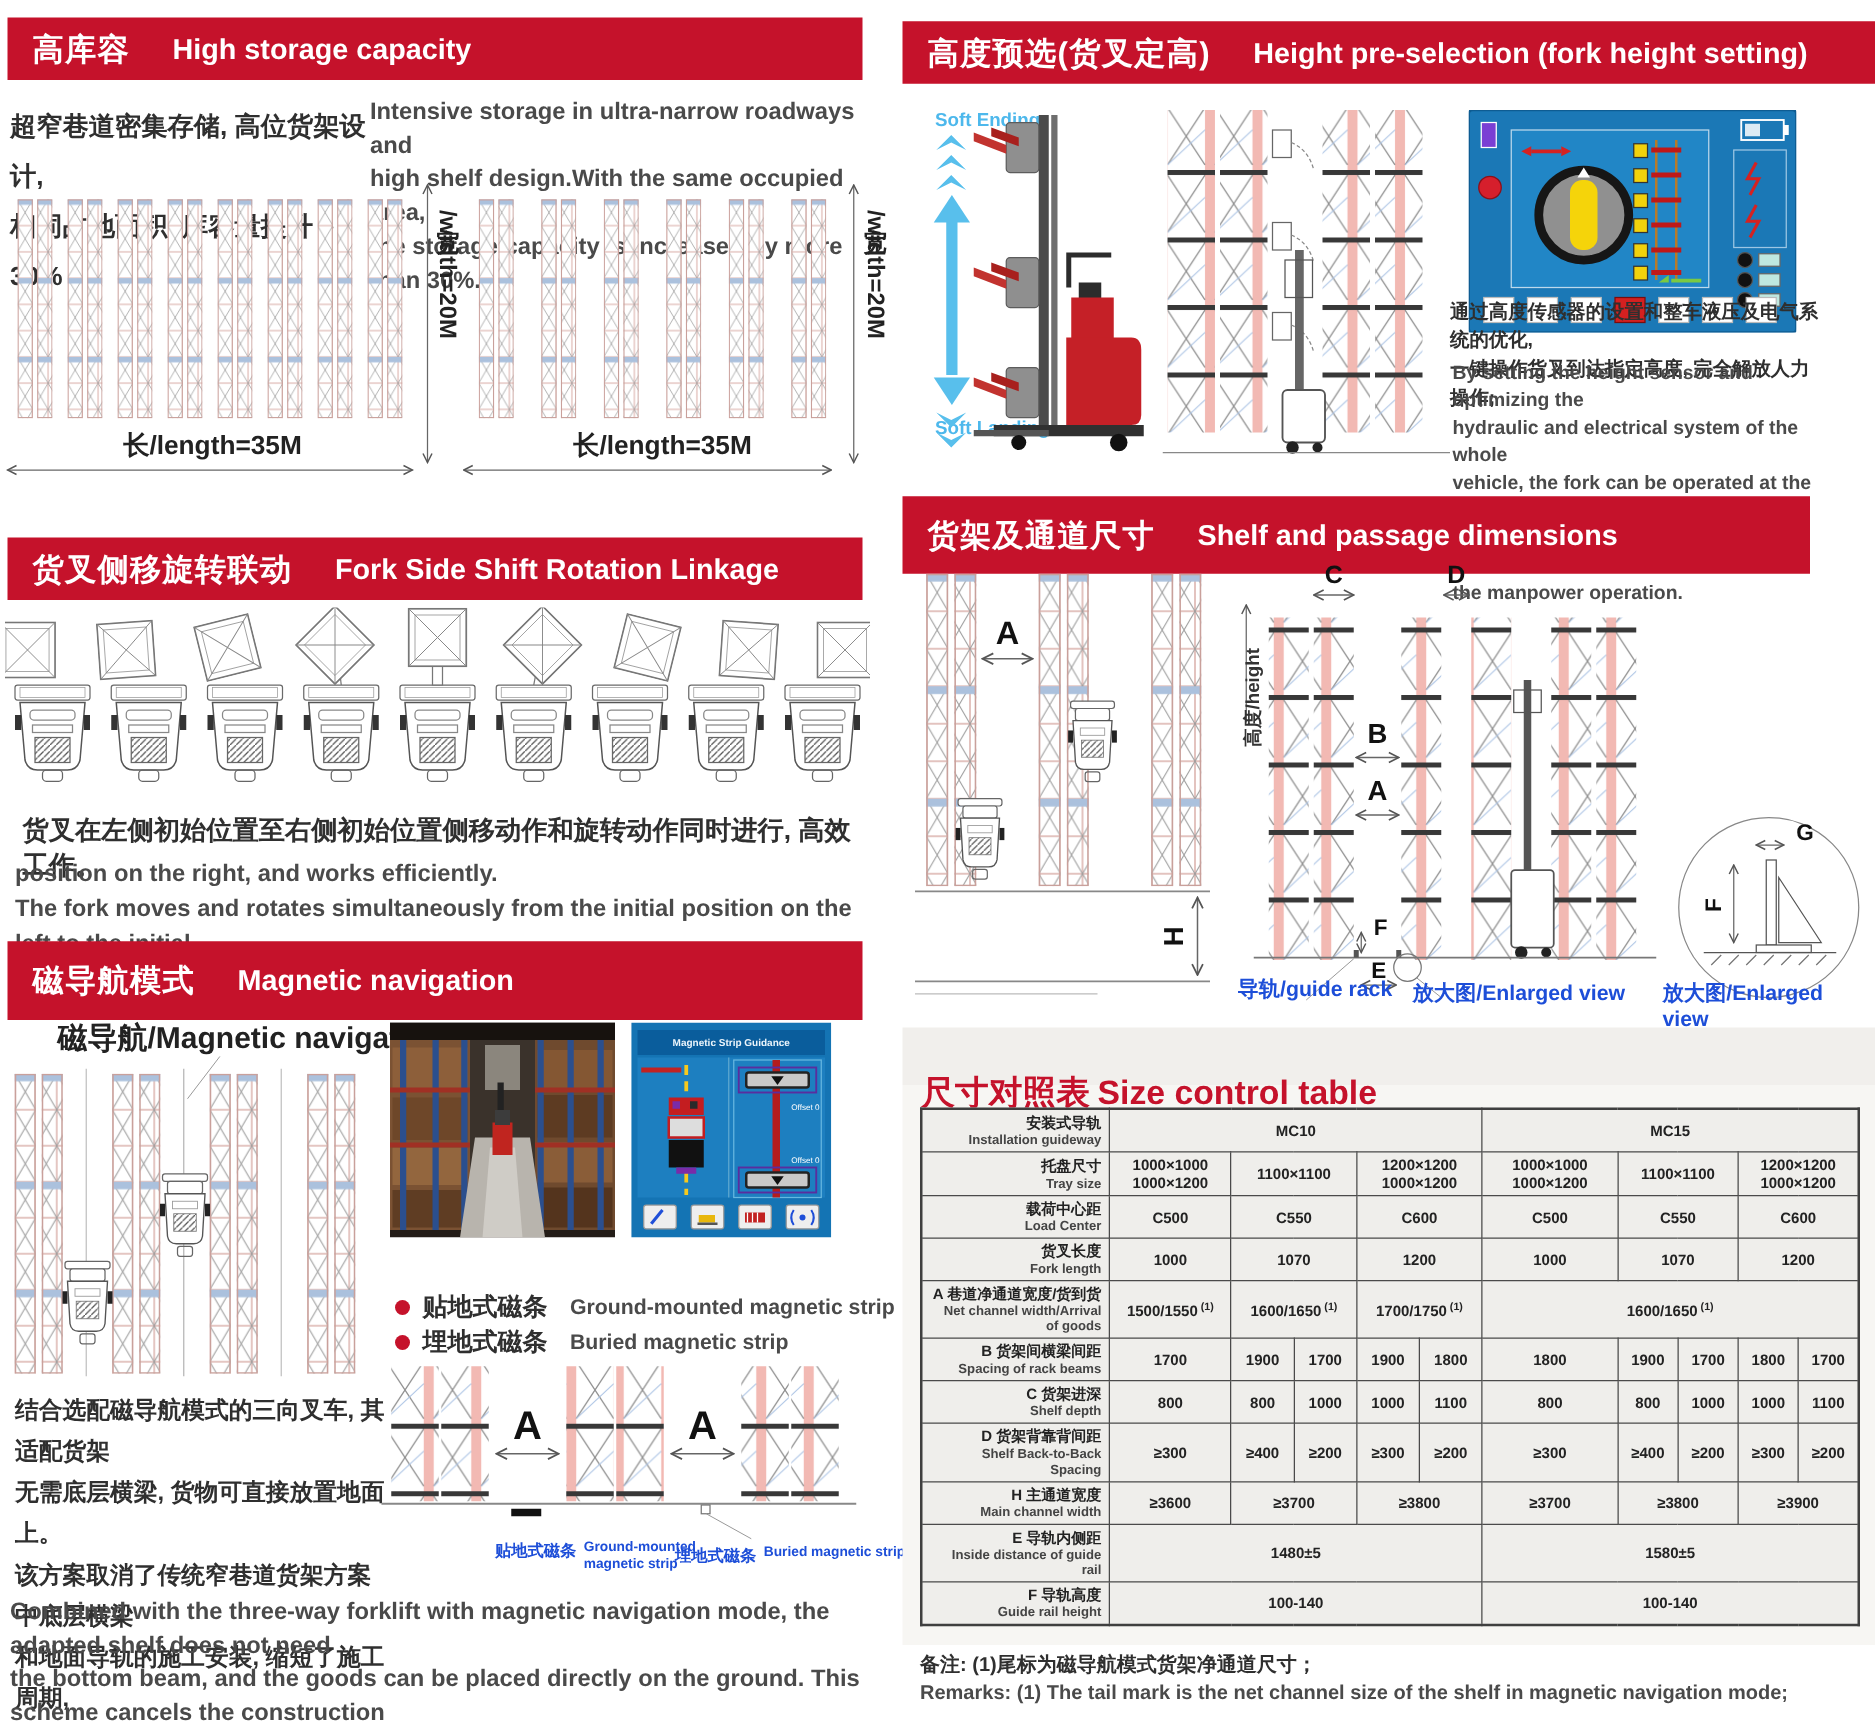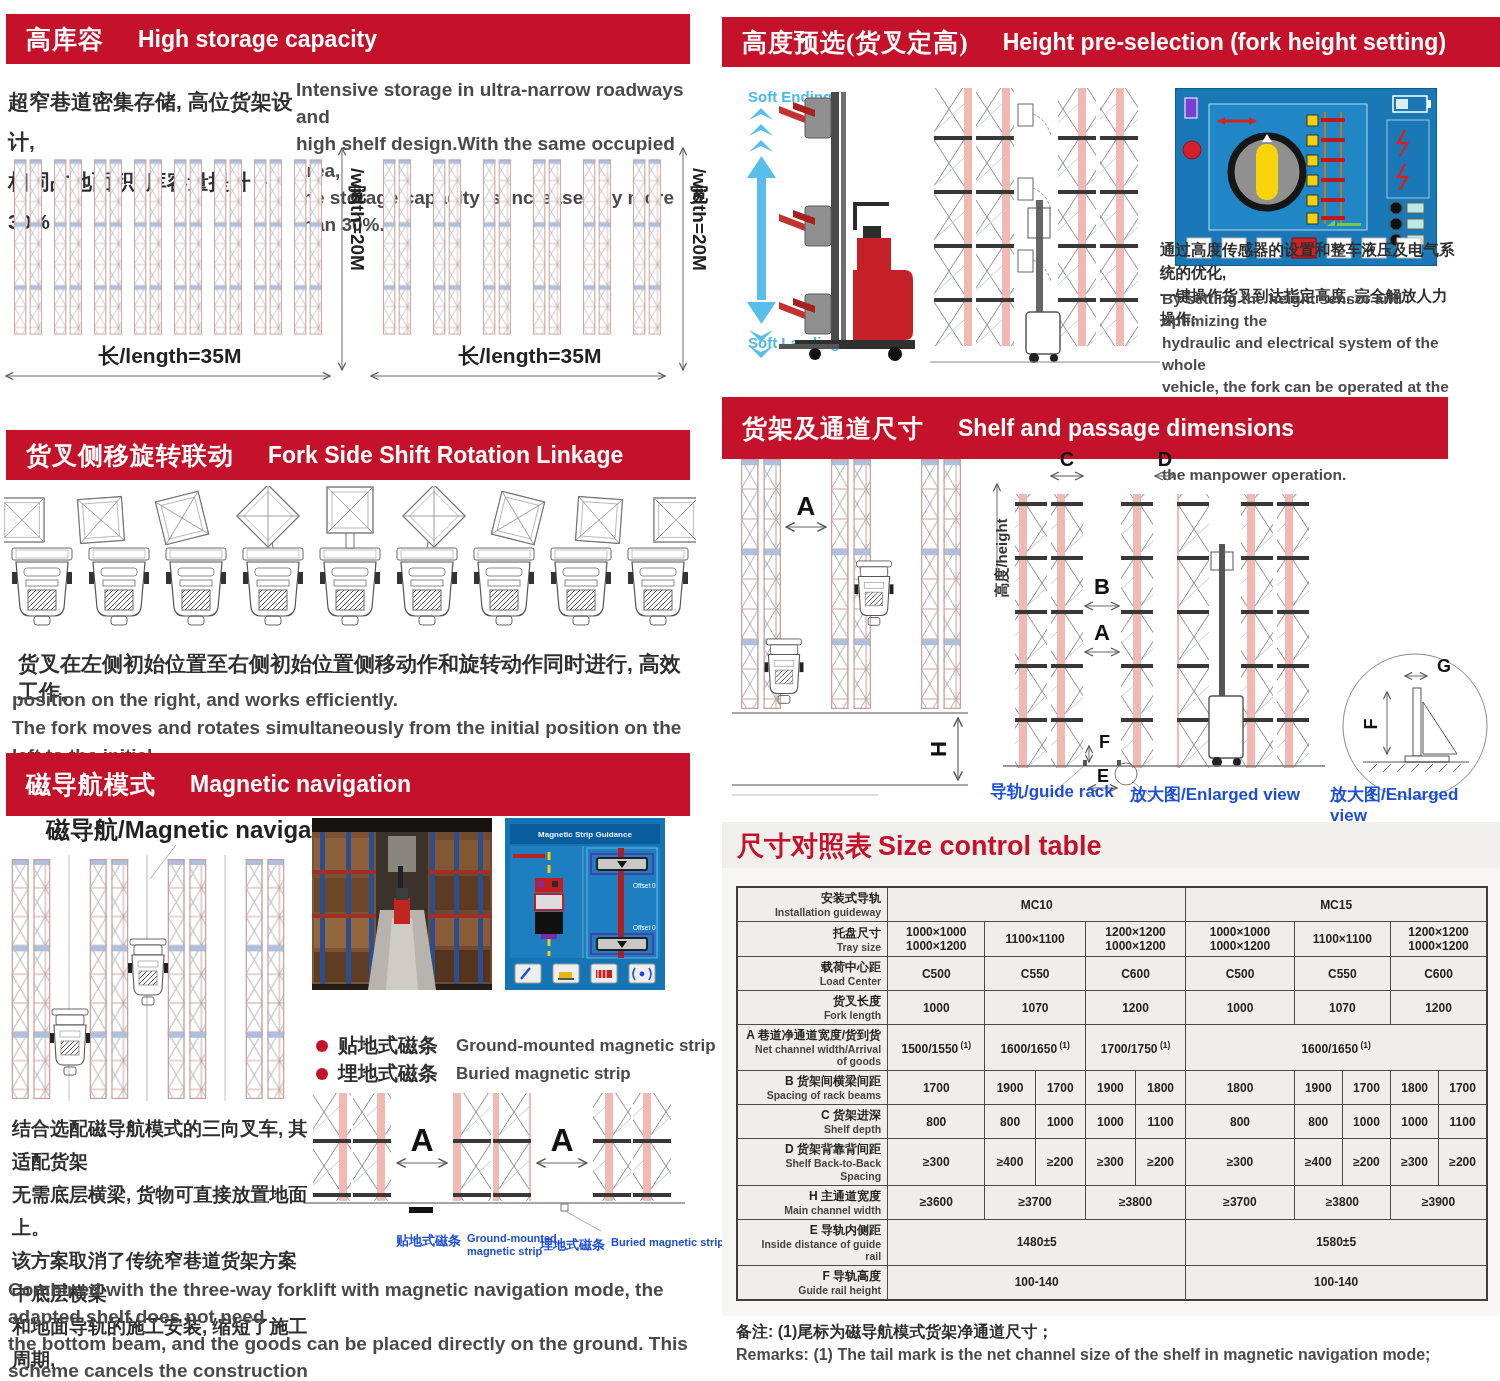--- a/index.html
+++ b/index.html
@@ -1,20 +1,20 @@
 <!DOCTYPE html>
 <html><head>
 <meta charset="utf-8">
 <style>
   html,body{margin:0;padding:0;background:#fff;}
   body{font-family:"Liberation Sans","DejaVu Sans",sans-serif;color:#3c3c3c;}
   #stage{position:relative;width:1500px;height:1381px;background:#fff;overflow:hidden;}
   .abs{position:absolute;}
   .banner{background:#c5122b;color:#fff;display:flex;align-items:center;padding:0 20px;box-sizing:border-box;}
-  .banner .bz{font-size:25px;font-weight:bold;letter-spacing:1px;white-space:nowrap;font-family:Liberation Serif, serif;}
+  .banner .bz{font-size:25px;font-weight:bold;letter-spacing:1px;white-space:nowrap;}
   .banner .be{font-size:23px;font-weight:bold;margin-left:34px;white-space:nowrap;}
   .zhp{font-weight:bold;color:#2f2f2f;}
   .enp{font-weight:bold;color:#4a4a4a;}
   .vert{writing-mode:vertical-rl;font-weight:bold;color:#222;}
   .dimlabel{font-weight:bold;color:#222;text-align:center;}
   .legrow{display:flex;align-items:center;gap:10px;}
   .dot{width:12px;height:12px;border-radius:50%;background:#c5122b;flex:0 0 12px;}
   .lz{font-size:12px;font-weight:bold;color:#222;line-height:1.25;}
   .le{font-size:10.5px;font-weight:bold;color:#444;line-height:1.15;}
   .redtitle{color:#c5122b;font-weight:bold;font-size:27px;display:flex;gap:6px;align-items:baseline;}
@@ -551,21 +551,21 @@
   <path d="M52,42 V104" stroke="#666" marker-start="url(#mA)" marker-end="url(#mA)"></path>
   <text transform="rotate(-90 42 74)" x="42" y="74" font-size="18" font-weight="bold" fill="#111" text-anchor="middle">F</text>
 </svg>
 
 <div class="abs cap" style="left:990px;top:780px;font-size:17px;">导轨/guide rack</div>
 <div class="abs cap" style="left:1130px;top:783px;font-size:17px;">放大图/Enlarged view</div>
 <div class="abs cap" style="left:1330px;top:783px;font-size:17px;">放大图/Enlarged view</div>
 
 <div class="abs panelbg" style="left:722px;top:868px;width:778px;height:448px;"></div>
 <div class="abs graybar" style="left:722px;top:822px;width:778px;height:46px;"></div>
-<div class="abs redtitle" style="left:737px;top:828px;">
+<div class="abs redtitle" style="left:737px;top:856px;">
   <span>尺寸对照表</span>
       <span>Size control table</span>
 </div>
 
 <table class="abs ct" style="left:736px;top:886px;width:752px;">
   <colgroup>
     <col style="width:150px">
         <col style="width:97px">
         <col style="width:50px">
         <col style="width:50px">

